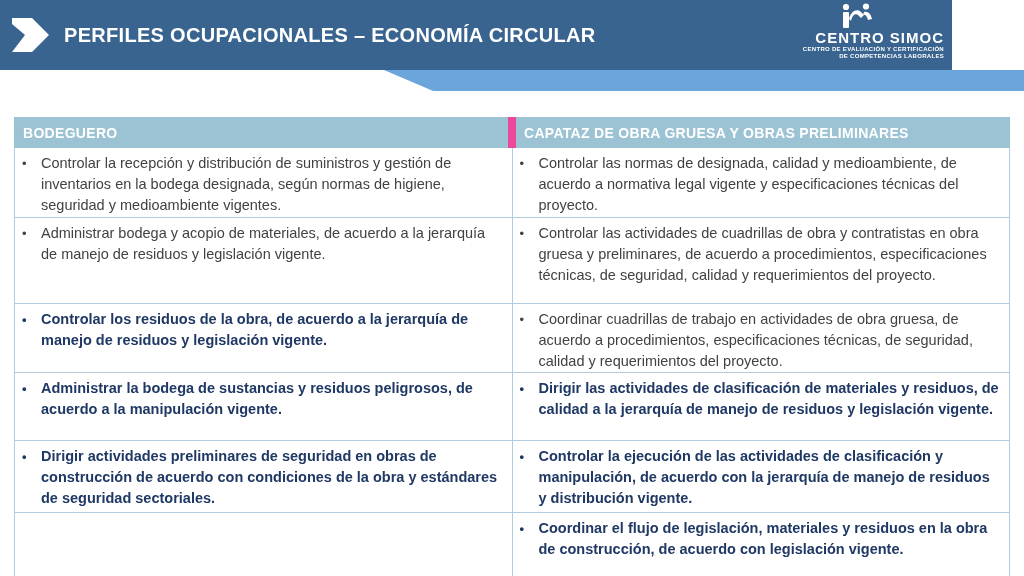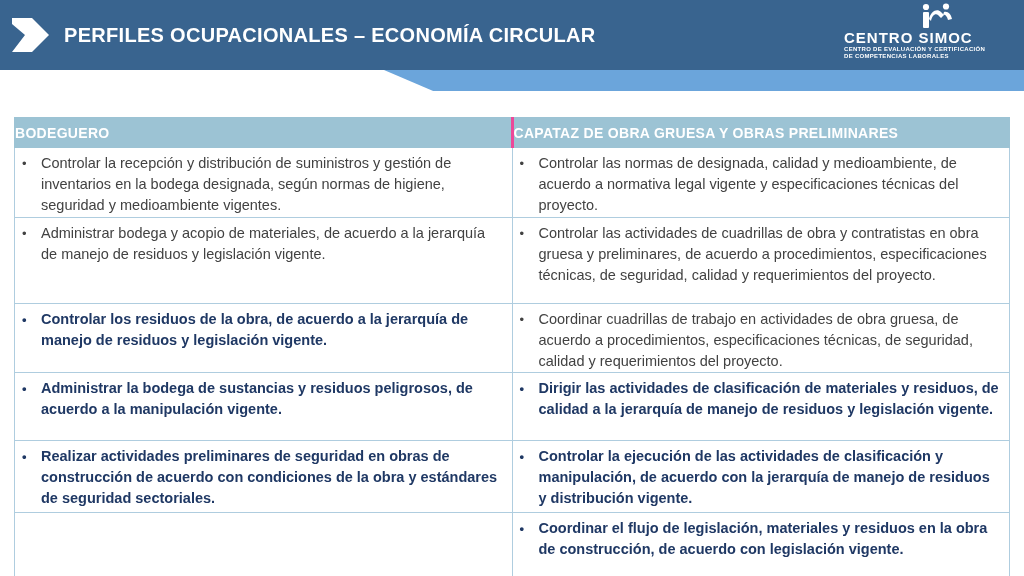--- a/index.html
+++ b/index.html
@@ -7,57 +7,57 @@
   body {
     font-family: "Liberation Sans", "DejaVu Sans", sans-serif;
     background: #ffffff;
     overflow: hidden;
     position: relative;
   }
   .slide { position: absolute; inset: 0; width: 1024px; height: 576px; overflow: hidden; background:#fff; }
 
   
   .topbar {
-    position: absolute; top: 0; left: 0; width: 1024px; height: 70px;
+    position: absolute; top: 0; left: 0; width: 952px; height: 70px;
     background: #39648F;
     display: flex; align-items: center;
     padding-left: 12px;
   }
   .chevron-wrap { width: 40px; height: 36px; margin-right: 12px; flex: none; }
   .page-title {
     color: #ffffff; font-size: 20px; font-weight: 700; letter-spacing: .3px;
     white-space: nowrap;
   }
   .logo {
-    position: absolute; top: 3px; right: 0; width: 180px;
-    text-align: left; color: #ffffff;
+    position: absolute; top: 3px; right: 8px; width: 180px;
+    text-align: right; color: #ffffff;
   }
   .logo-icon { height: 27px; display: block; margin: 0 auto; }
   .logo-name { font-size: 15px; font-weight: 700; letter-spacing: 1px; line-height: 16px; }
   .logo-sub { font-size: 6px; font-weight: 700; letter-spacing: .3px; line-height: 7px; }
 
   
   .accent-band {
     position: absolute; top: 70px; left: 0; width: 1024px; height: 21px;
     background: #6BA5DB;
     clip-path: polygon(37.5% 0, 100% 0, 100% 100%, 42.3% 100%);
   }
 
   
   .profiles-table {
     position: absolute; left: 14px; top: 117px; width: 996px;
     border-collapse: collapse; table-layout: fixed;
   }
   .profiles-table th {
     height: 30px; background: #9CC3D4; color: #ffffff;
     font-size: 14px; font-weight: 700; letter-spacing: .3px;
-    text-align: left; vertical-align: middle; 
+    text-align: left; vertical-align: middle; padding-left: 8px;
     border: 1px solid #9CC3D4;
   }
-  .profiles-table th + th { border-left: 3px solid #ec4899; }
+  .profiles-table th + th { border-left: 8px solid #ec4899; }
   .profiles-table td {
     vertical-align: top; background: #ffffff;
     border: 1px solid #AFCDDF;
     padding: 5px 2px 0 2px;
     font-size: 14.5px; line-height: 21px; color: #424242;
   }
   tbody tr:nth-child(1) { height: 70px; }
   tbody tr:nth-child(2) { height: 86px; }
   tbody tr:nth-child(3) { height: 68px; }
   tbody tr:nth-child(4) { height: 68px; }
@@ -161,21 +161,21 @@
             <div class="cell-inner">
               <span class="bullet">•</span>
               <span class="cell-text">Dirigir las actividades de clasificación de materiales y residuos, de calidad a la jerarquía de manejo de residuos y legislación vigente.</span>
             </div>
           </td>
         </tr>
         <tr>
           <td class="bold-item">
             <div class="cell-inner">
               <span class="bullet">•</span>
-              <span class="cell-text">Realizar actividades preliminares de seguridad en obras de construcción de acuerdo con condiciones de la obra y estándares de seguridad sectoriales.</span>
+              <span class="cell-text">Dirigir actividades preliminares de seguridad en obras de construcción de acuerdo con condiciones de la obra y estándares de seguridad sectoriales.</span>
             </div>
           </td>
           <td class="bold-item">
             <div class="cell-inner">
               <span class="bullet">•</span>
               <span class="cell-text">Controlar la ejecución de las actividades de clasificación y manipulación, de acuerdo con la jerarquía de manejo de residuos y distribución vigente.</span>
             </div>
           </td>
         </tr>
         <tr>

